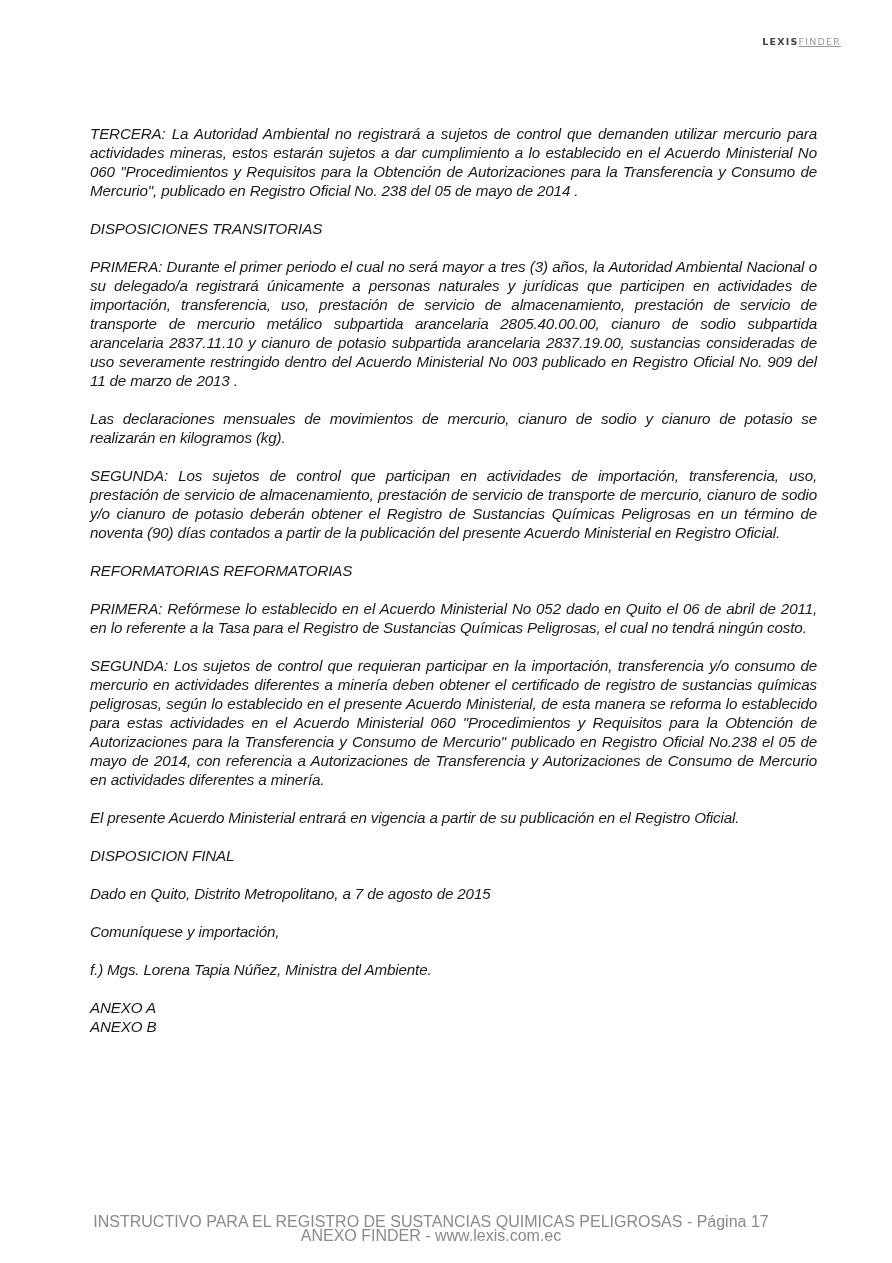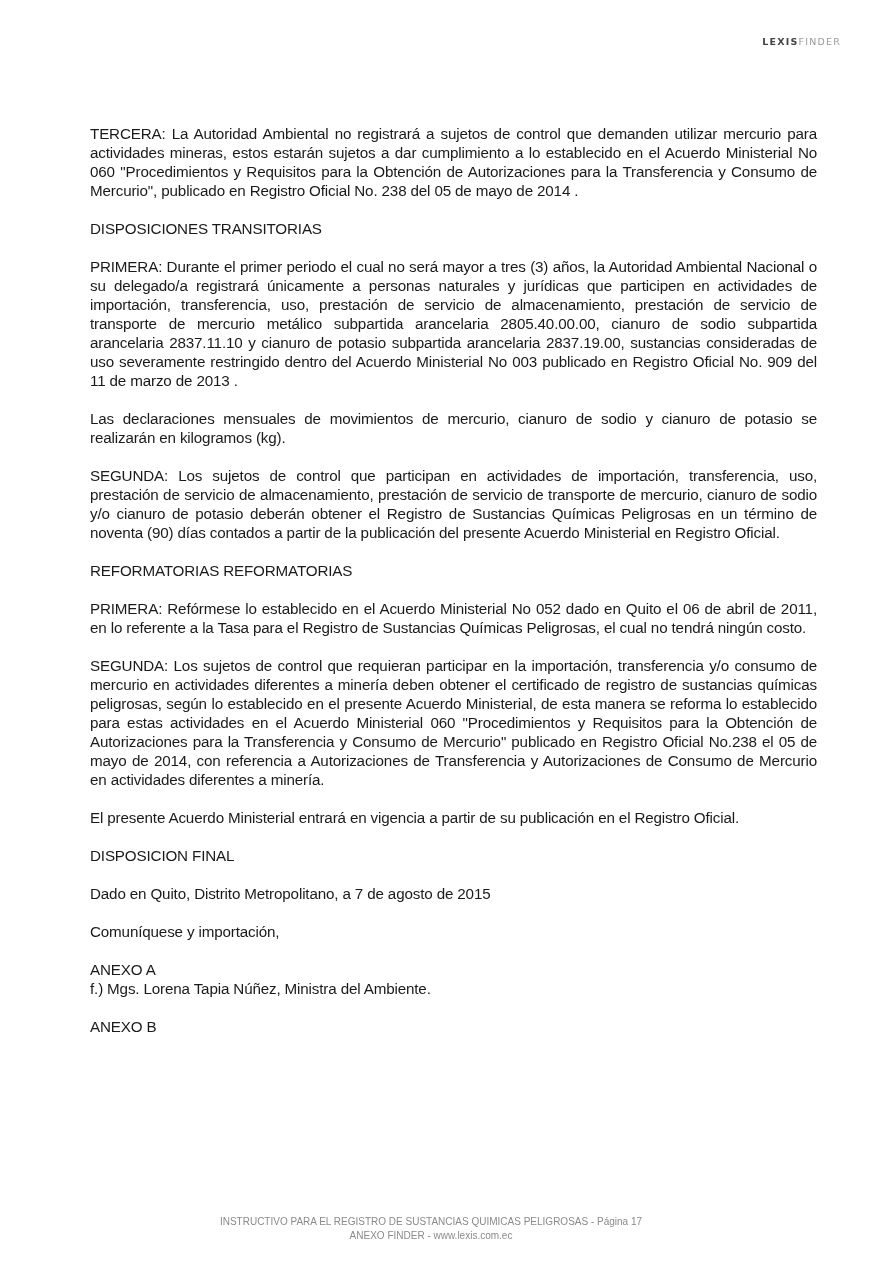--- a/index.html
+++ b/index.html
@@ -17,44 +17,45 @@
     }
     .brand {
       position: absolute;
       top: 36px;
       right: 51px;
       font-size: 9.5px;
       letter-spacing: 1.2px;
       font-family: "DejaVu Sans", sans-serif;
     }
     .brand .lexis { font-weight: bold; color: #444; margin-top: 44px; }
-    .brand .finder { color: #9a9a9a; }
+    .brand .finder { color: #9a9a9a; text-decoration: underline; }
 
     .content {
       position: absolute;
       left: 90px;
       top: 124px;
       width: 743px;
     }
     .para {
       font-size: 15.2px;
       line-height: 19px;
       text-align: justify;
       margin: 0 16px 19px 0;
       letter-spacing: -0.15px;
+      font-style: italic;
     }
     .para.tight { margin-bottom: 0; }
 
     .footer {
       position: absolute;
       left: 0;
       width: 862px;
       top: 1215px;
       text-align: center;
-      font-size: 10px;
+      font-size: 16px;
       line-height: 14px;
       color: #8a8a8a;
     }
   </style>
 </head>
 <body>
 
 <div class="brand">
   <span class="lexis">LEXIS</span><span class="finder">FINDER</span>
 </div>
@@ -65,21 +66,21 @@
   <p class="para">PRIMERA: Durante el primer periodo el cual no será mayor a tres (3) años, la Autoridad Ambiental Nacional o su delegado/a registrará únicamente a personas naturales y jurídicas que participen en actividades de importación, transferencia, uso, prestación de servicio de almacenamiento, prestación de servicio de transporte de mercurio metálico subpartida arancelaria 2805.40.00.00, cianuro de sodio subpartida arancelaria 2837.11.10 y cianuro de potasio subpartida arancelaria 2837.19.00, sustancias consideradas de uso severamente restringido dentro del Acuerdo Ministerial No 003 publicado en Registro Oficial No. 909 del 11 de marzo de 2013 .</p>
   <p class="para">Las declaraciones mensuales de movimientos de mercurio, cianuro de sodio y cianuro de potasio se realizarán en kilogramos (kg).</p>
   <p class="para">SEGUNDA: Los sujetos de control que participan en actividades de importación, transferencia, uso, prestación de servicio de almacenamiento, prestación de servicio de transporte de mercurio, cianuro de sodio y/o cianuro de potasio deberán obtener el Registro de Sustancias Químicas Peligrosas en un término de noventa (90) días contados a partir de la publicación del presente Acuerdo Ministerial en Registro Oficial.</p>
   <p class="para">REFORMATORIAS REFORMATORIAS</p>
   <p class="para">PRIMERA: Refórmese lo establecido en el Acuerdo Ministerial No 052 dado en Quito el 06 de abril de 2011, en lo referente a la Tasa para el Registro de Sustancias Químicas Peligrosas, el cual no tendrá ningún costo.</p>
   <p class="para">SEGUNDA: Los sujetos de control que requieran participar en la importación, transferencia y/o consumo de mercurio en actividades diferentes a minería deben obtener el certificado de registro de sustancias químicas peligrosas, según lo establecido en el presente Acuerdo Ministerial, de esta manera se reforma lo establecido para estas actividades en el Acuerdo Ministerial 060 "Procedimientos y Requisitos para la Obtención de Autorizaciones para la Transferencia y Consumo de Mercurio" publicado en Registro Oficial No.238 el 05 de mayo de 2014, con referencia a Autorizaciones de Transferencia y Autorizaciones de Consumo de Mercurio en actividades diferentes a minería.</p>
   <p class="para">El presente Acuerdo Ministerial entrará en vigencia a partir de su publicación en el Registro Oficial.</p>
   <p class="para">DISPOSICION FINAL</p>
   <p class="para">Dado en Quito, Distrito Metropolitano, a 7 de agosto de 2015</p>
   <p class="para">Comuníquese y importación,</p>
+  <p class="para">f.) Mgs. Lorena Tapia Núñez, Ministra del Ambiente.</p>
   <p class="para tight">ANEXO A</p>
-  <p class="para">f.) Mgs. Lorena Tapia Núñez, Ministra del Ambiente.</p>
   <p class="para">ANEXO B</p>
 </div>
 
 <div class="footer">
   <div>INSTRUCTIVO PARA EL REGISTRO DE SUSTANCIAS QUIMICAS PELIGROSAS - Página 17</div>
   <div>ANEXO FINDER - www.lexis.com.ec</div>
 </div>
 
 </body></html>

